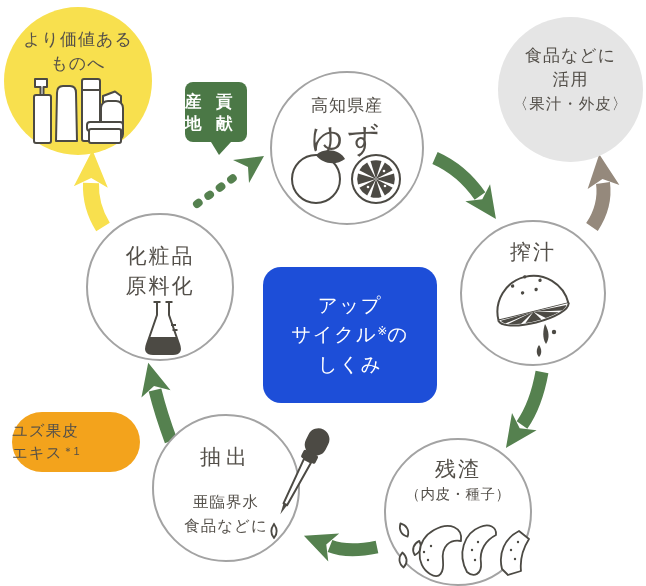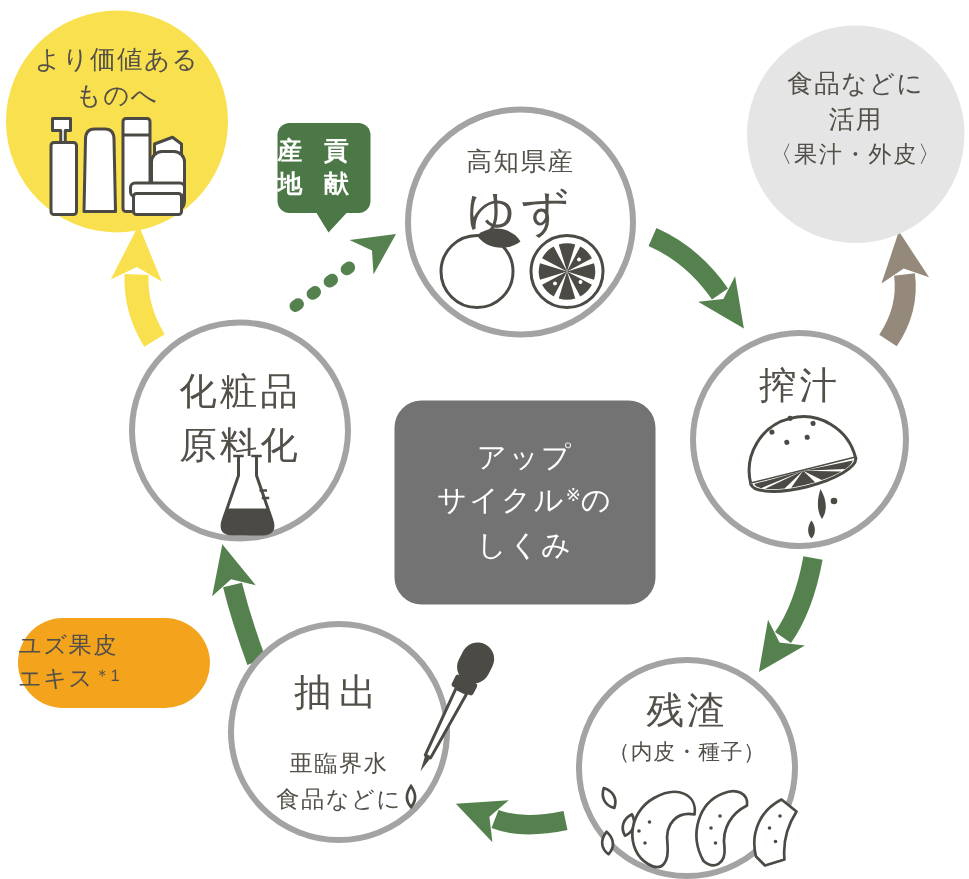--- a/index.html
+++ b/index.html
@@ -4,39 +4,39 @@
 <style>
   html,body{margin:0;padding:0;background:#fff;}
   #canvas{
     position:relative;width:646px;height:586px;background:#fff;overflow:hidden;
     font-family:"Liberation Sans","DejaVu Sans",sans-serif;color:#534f49;
   }
   svg{display:block;}
   .arrows{position:absolute;left:0;top:0;pointer-events:none;}
   .circle{position:absolute;border-radius:50%;box-sizing:border-box;
     display:flex;flex-direction:column;align-items:center;text-align:center;}
-  .circle.white{background:#fff;border:4px solid #a3a3a3;}
-  .big{font-size:25px;letter-spacing:2px;line-height:1.45;}
+  .circle.white{background:#fff;border:2px solid #a3a3a3;}
+  .big{font-size:21px;letter-spacing:2px;line-height:1.45;}
   .med{font-size:17px;line-height:1.42;letter-spacing:1px;}
   .small{font-size:14.5px;line-height:1.45;letter-spacing:0.5px;}
   .sub{font-size:15.5px;line-height:1.5;letter-spacing:1px;}
 
   #node-higher-value{left:4px;top:7px;width:148px;height:148px;background:#f8e04e;padding-top:21px;}
   #node-yuzu{left:270px;top:71px;width:154px;height:154px;padding-top:21px;}
   #node-yuzu .name{font-size:32px;letter-spacing:3px;line-height:1.2;margin-top:2px;}
   #node-food{left:498px;top:17px;width:145px;height:145px;background:#e5e5e5;padding-top:27px;}
   #node-press{left:460px;top:220px;width:146px;height:146px;padding-top:15px;}
   #node-residue{left:384px;top:438px;width:148px;height:148px;padding-top:14px;}
   #node-extract{left:152px;top:414px;width:148px;height:148px;padding-top:26px;}
   #node-cosme{left:86px;top:213px;width:148px;height:148px;padding-top:26px;}
 
   .icon-abs{position:absolute;}
 
   #center-box{
-    position:absolute;left:263px;top:267px;width:174px;height:136px;background:#737373;
+    position:absolute;left:263px;top:267px;width:174px;height:136px;background:#1d4ed8;
     border-radius:18px;color:#fff;display:flex;flex-direction:column;align-items:center;
     justify-content:center;text-align:center;font-size:19.5px;line-height:1.5;letter-spacing:1.5px;
   }
   #center-box .ref{font-size:12px;vertical-align:6px;letter-spacing:0;}
 
   #sanchi-label{
     position:absolute;left:185px;top:82px;width:62px;height:60px;background:#4b7846;border-radius:8px;
     color:#fff;display:flex;align-items:center;justify-content:center;
     font-size:16.5px;line-height:1.35;letter-spacing:2px;font-weight:bold;
   }

